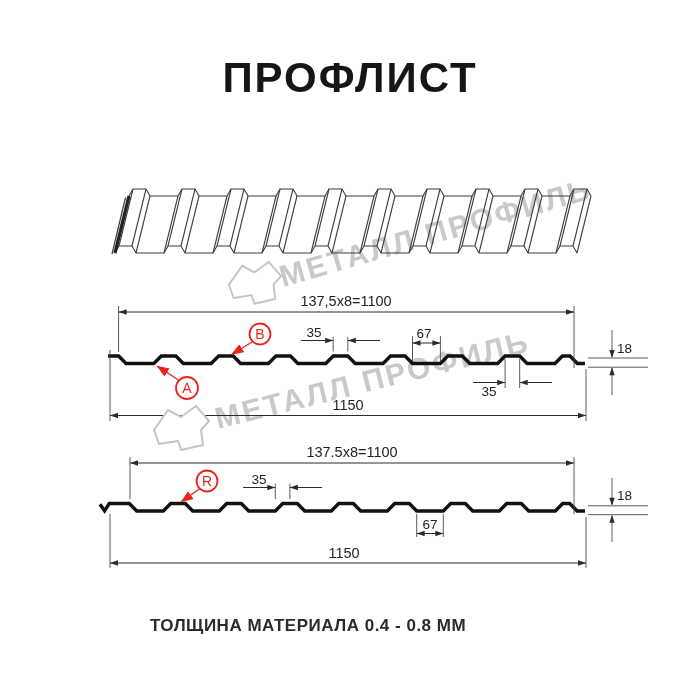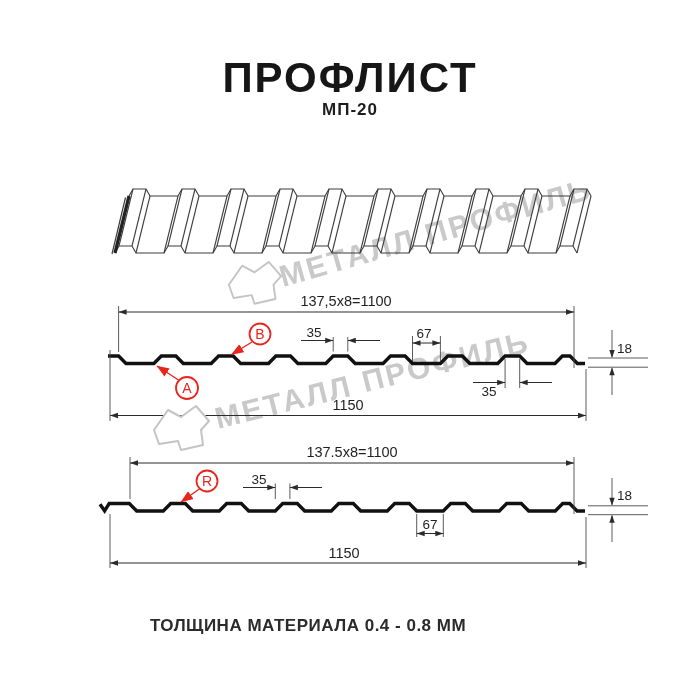--- a/index.html
+++ b/index.html
@@ -17,21 +17,20 @@
   .dimbig{font-size:14.5px;}
   .redlbl{font-size:14px;fill:#e8251d;}
   .wmtext{font-size:30px;font-weight:700;letter-spacing:2.5px;fill:#c9c9c9;}
 </style>
 </head>
 <body>
 
 <div class="page">
 
   <div class="title">ПРОФЛИСТ</div>
-  <div class="subtitle">МП-20</div>
 
   <svg width="700" height="700" viewBox="0 0 700 700">
     <defs>
       <marker id="redarrow" markerWidth="11" markerHeight="9" refX="8.6" refY="4" orient="auto">
         <path d="M0,0.6 L9,4 L0,7.4 Z" fill="#e8251d"></path>
       </marker>
     </defs>
 
     <g transform="translate(283,287) rotate(-16)">
       <text class="wmtext" x="0" y="0">МЕТАЛЛ ПРОФИЛЬ</text>

